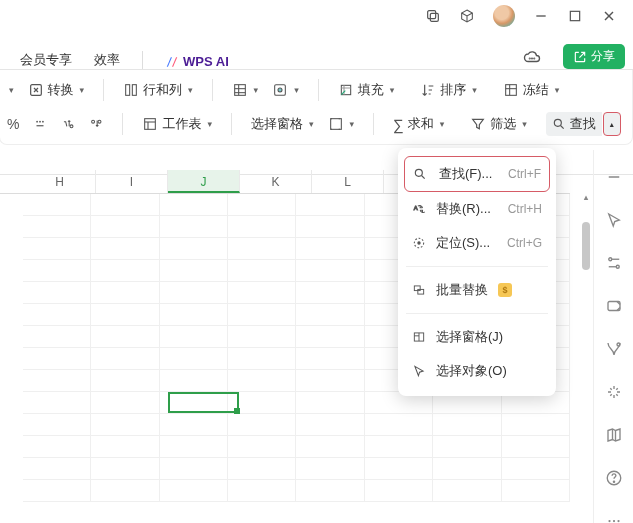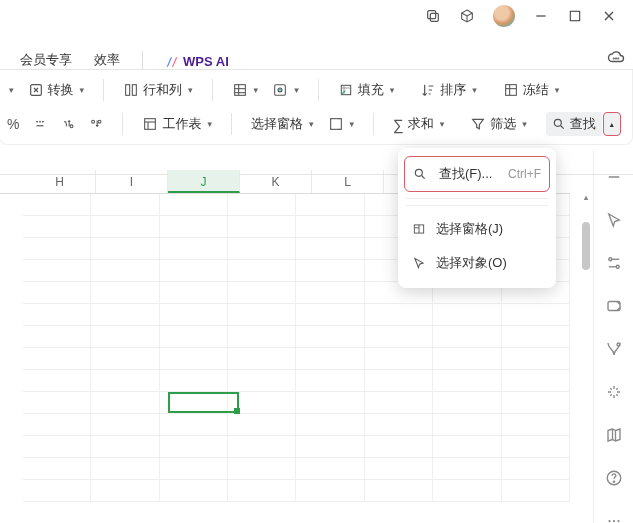--- a/index.html
+++ b/index.html
@@ -110,20 +110,26 @@
       </svg>
     <span>WPS AI</span>
   </div>
   <div class="spacer"></div>
   <span><svg class="cloud" viewBox="0 0 24 24" fill="none" stroke="currentColor" stroke-width="1.8">
         <path d="M7 18a5 5 0 010-10 6 6 0 0111 2 4 4 0 010 8H7z"></path>
         <circle cx="9" cy="14" r="0.5"></circle>
         <circle cx="12" cy="14" r="0.5"></circle>
         <circle cx="15" cy="14" r="0.5"></circle>
       </svg></span>
+  <div class="share-btn">
+    <svg class="tiny" viewBox="0 0 24 24" fill="none" stroke="#fff" stroke-width="2">
+        <path d="M14 4h6v6M20 4l-9 9M20 14v5a1 1 0 01-1 1H5a1 1 0 01-1-1V5a1 1 0 011-1h5"></path>
+      </svg>
+    <span>分享</span>
+  </div>
 </div>
 
 <div class="ribbon-outer">
 <div class="ribbon">
   <div class="ribbon-rows">
     <div class="ribbon-row">
       <div class="rgrp">
         <div class="rbtn">
               <span class="chev">▾</span>
             </div>
@@ -460,21 +466,46 @@
 
 <div class="dropdown">
   <div class="dd-item hl">
     <svg class="tiny" viewBox="0 0 24 24" fill="none" stroke="#555" stroke-width="2">
         <circle cx="10" cy="10" r="6"></circle>
         <line x1="15" y1="15" x2="20" y2="20"></line>
       </svg>
     <span>查找(F)...</span>
     <span class="sc">Ctrl+F</span>
   </div>
+  <div class="dd-item">
+    <svg class="tiny" viewBox="0 0 24 24" fill="none" stroke="#555" stroke-width="1.8">
+        <text x="3" y="14" font-size="10" fill="#555">A</text>
+        <path d="M14 6v4h4M18 18v-4h-4"></path>
+        <path d="M18 10a5 5 0 00-8-3M14 14a5 5 0 008 3" fill="none"></path>
+      </svg>
+    <span>替换(R)...</span>
+    <span class="sc">Ctrl+H</span>
+  </div>
+  <div class="dd-item">
+    <svg class="tiny" viewBox="0 0 24 24" fill="none" stroke="#555" stroke-width="1.8">
+        <circle cx="12" cy="12" r="8" stroke-dasharray="3 3"></circle>
+        <circle cx="12" cy="12" r="2" fill="#555"></circle>
+      </svg>
+    <span>定位(S)...</span>
+    <span class="sc">Ctrl+G</span>
+  </div>
   <div class="dd-sep"></div>
+  <div class="dd-item">
+    <svg class="tiny" viewBox="0 0 24 24" fill="none" stroke="#555" stroke-width="1.6">
+        <rect x="4" y="5" width="10" height="8"></rect>
+        <rect x="10" y="11" width="10" height="8"></rect>
+      </svg>
+    <span>批量替换</span>
+    <span class="vip-badge">$</span>
+  </div>
   <div class="dd-sep"></div>
   <div class="dd-item">
     <svg class="tiny" viewBox="0 0 24 24" fill="none" stroke="#555" stroke-width="1.6">
         <rect x="4" y="5" width="16" height="14"></rect>
         <line x1="12" y1="5" x2="12" y2="19"></line>
         <line x1="4" y1="10" x2="12" y2="10"></line>
       </svg>
     <span>选择窗格(J)</span>
   </div>
   <div class="dd-item">

